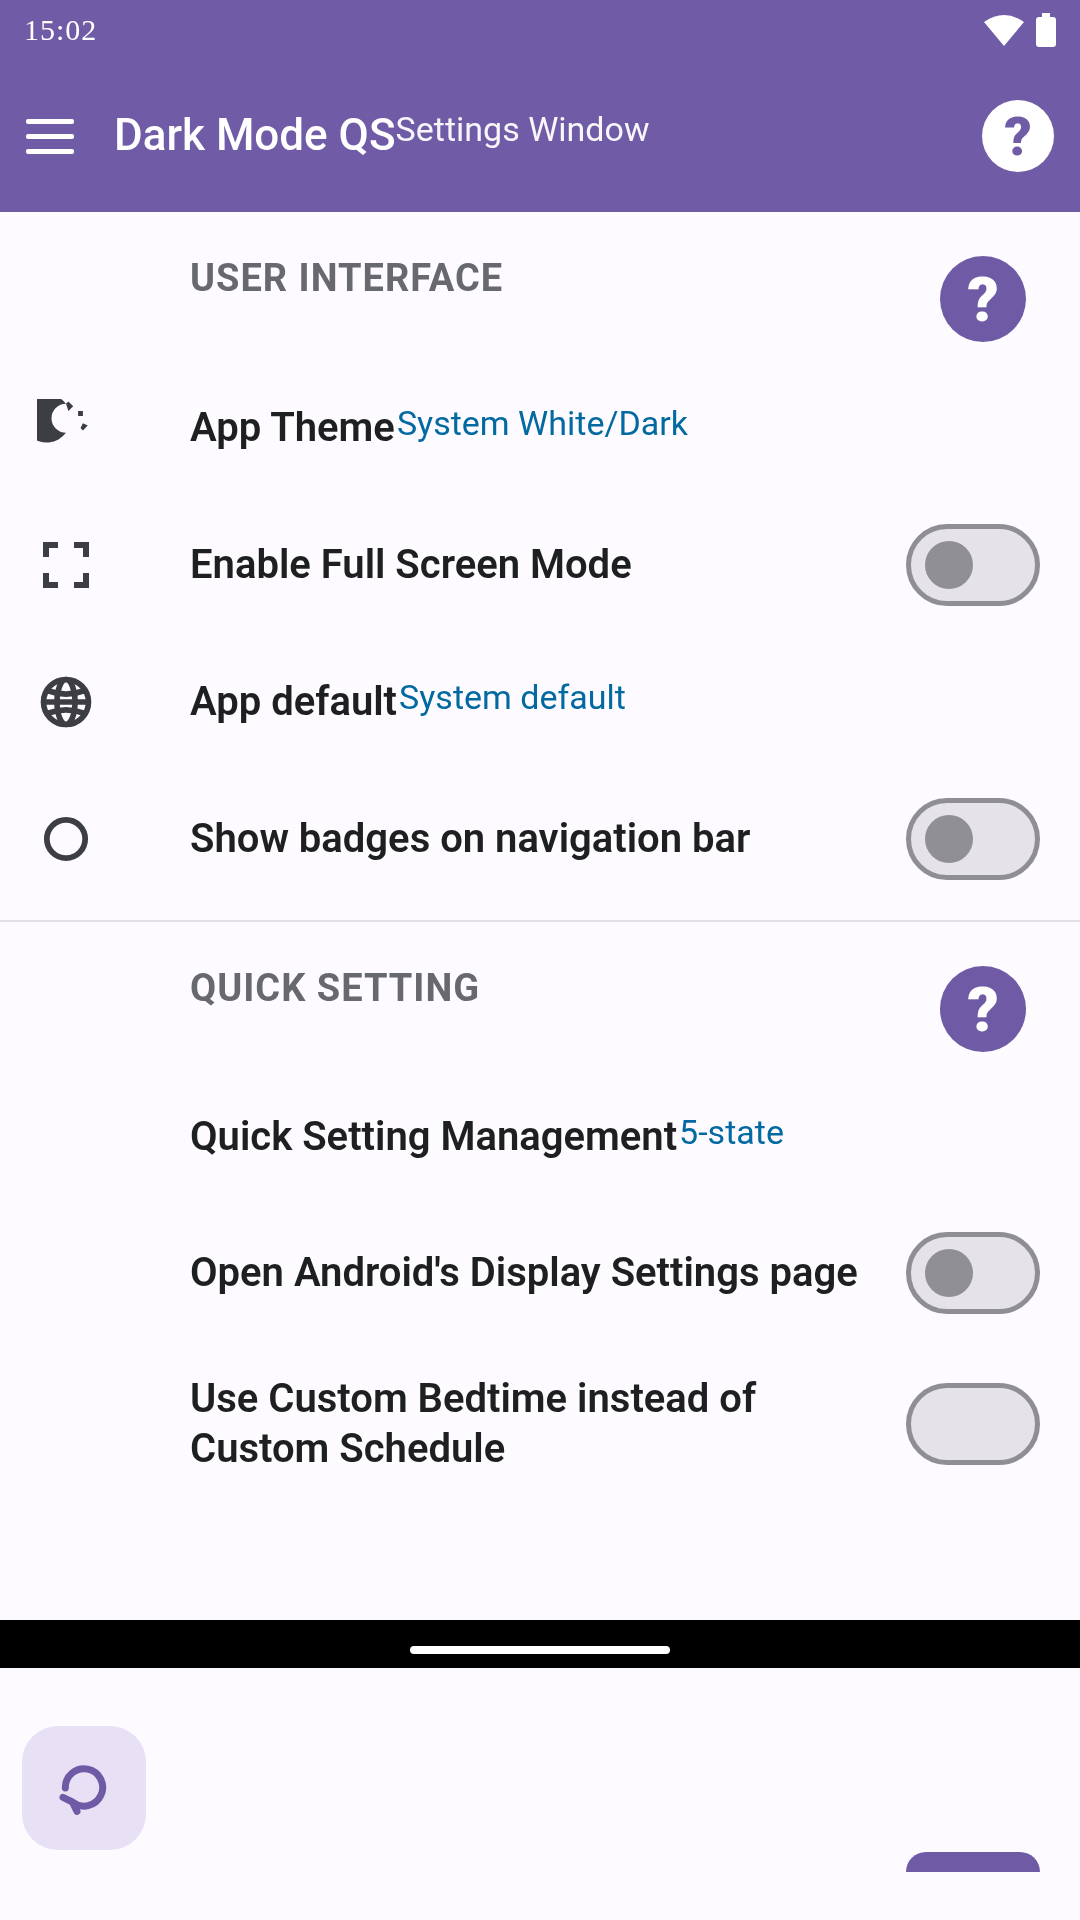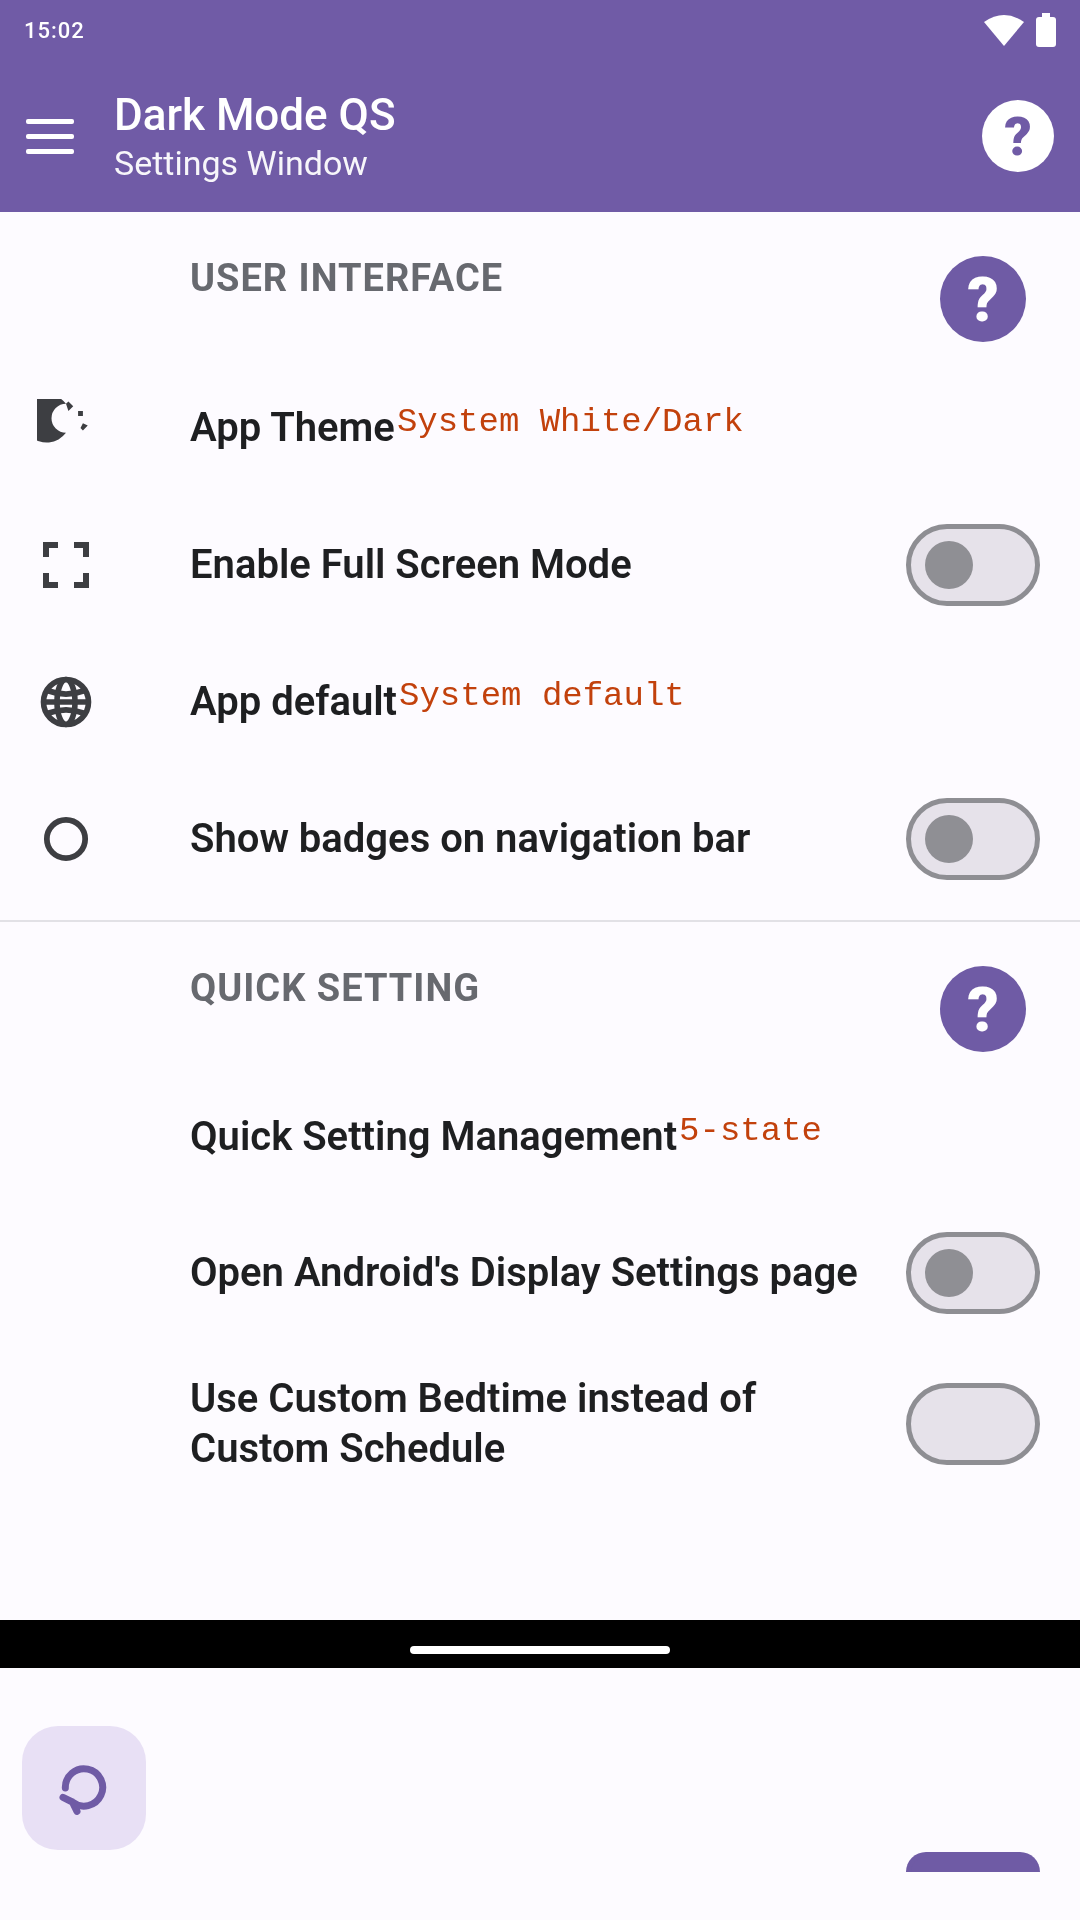--- a/index.html
+++ b/index.html
@@ -17,23 +17,24 @@
     .status-bar {
       background: #705ba6;
       height: 60px;
       display: flex;
       align-items: center;
       justify-content: space-between;
       padding: 0 24px;
       color: #fff;
     }
     .status-time {
-      font-size: 22px;
+      font-size: 30px;
       font-weight: 500;
       letter-spacing: 1px;
+      font-family: Liberation Serif, serif;
     }
     .status-icons {
       display: flex;
       gap: 12px;
       align-items: center;
     }
     .app-bar {
       background: #705ba6;
       height: 152px;
       display: flex;
@@ -52,21 +53,20 @@
     }
     .hamburger span {
       display: block;
       height: 5px;
       width: 48px;
       background: #fff;
       border-radius: 2px;
     }
     .app-bar-titles {
       display: flex;
-      flex-direction: column;
       color: #fff;
       flex: 1;
     }
     .app-bar-title {
       font-size: 44px;
       font-weight: 500;
       margin-bottom: 2px;
     }
     .app-bar-subtitle {
       font-size: 34px;
@@ -146,23 +146,22 @@
       gap: 2px;
     }
     .setting-title {
       font-size: 40px;
       font-weight: 600;
       color: #1e1f21;
       line-height: 1.25;
     }
     .setting-subtitle {
       font-size: 34px;
-      color: #c2410c;
+      color: #0369a1;
       font-weight: 400;
-      font-family: Liberation Mono, monospace;
     }
     .toggle {
       width: 134px;
       height: 82px;
       border: 5px solid #8e8e93;
       border-radius: 50px;
       background: #e6e2ea;
       position: relative;
       flex-shrink: 0;
       margin-left: 12px;

